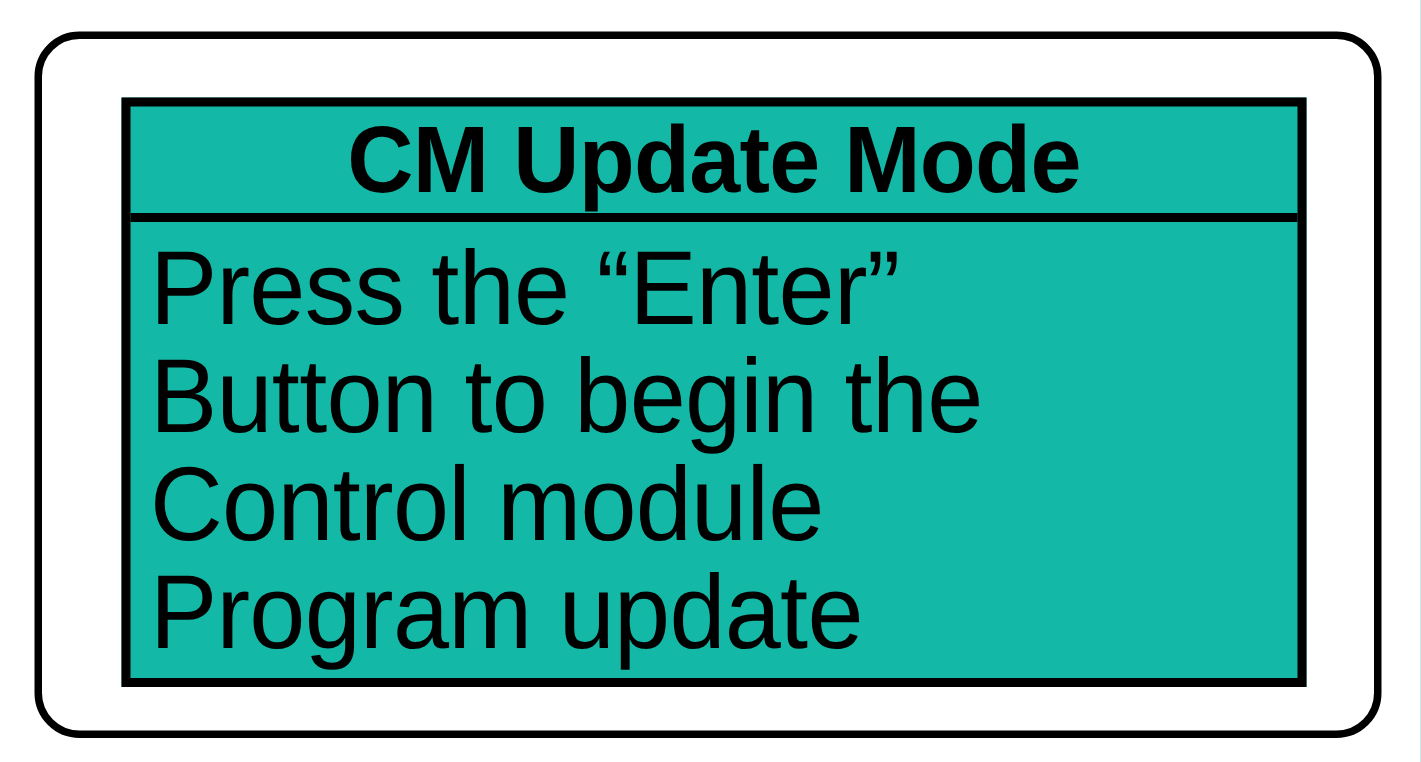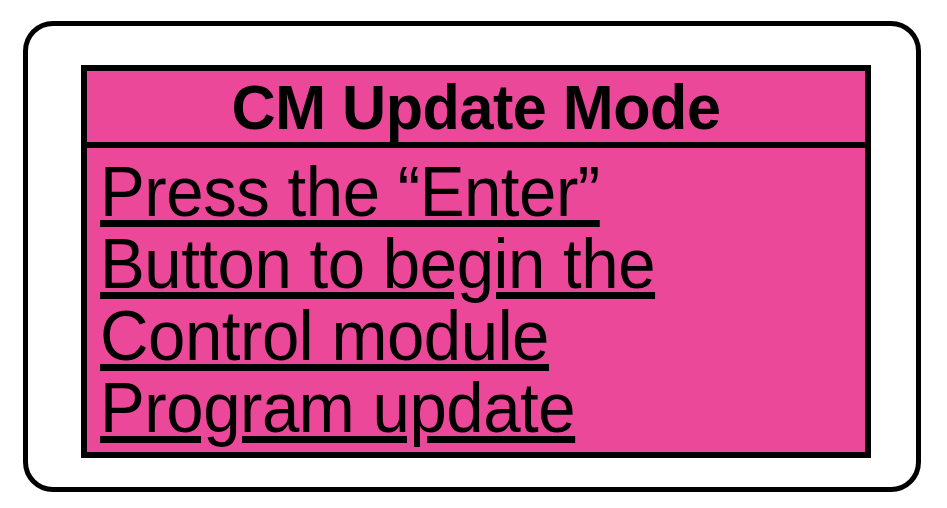--- a/index.html
+++ b/index.html
@@ -30,21 +30,21 @@
 
   
   #screen {
     position: absolute;
     left: 53px;       
     top: 39px;        
     width: 790px;     
     height: 393px;    
     box-sizing: border-box;
     border: 6px solid #000000;
-    background: #ec4899;
+    background: #14b8a6;
     display: flex;
     flex-direction: column;
   }
 
   
   #screen-title-bar {
     height: 71px;            
     flex: 0 0 auto;
     border-bottom: 6px solid #000000;
     display: flex;
@@ -60,21 +60,20 @@
     transform: scaleX(0.97);
     white-space: nowrap;
     text-align: center;
   }
 
   
   #screen-body {
     flex: 1 1 auto;
     padding: 8px 0 0 13px;   
     overflow: hidden;
-    text-decoration: underline;
   }
   .message-line {
     font-weight: normal;
     font-size: 70px;
     line-height: 72px;
     letter-spacing: -0.5px;
     white-space: nowrap;
     transform: scaleX(0.96);
     transform-origin: left center;
   }

